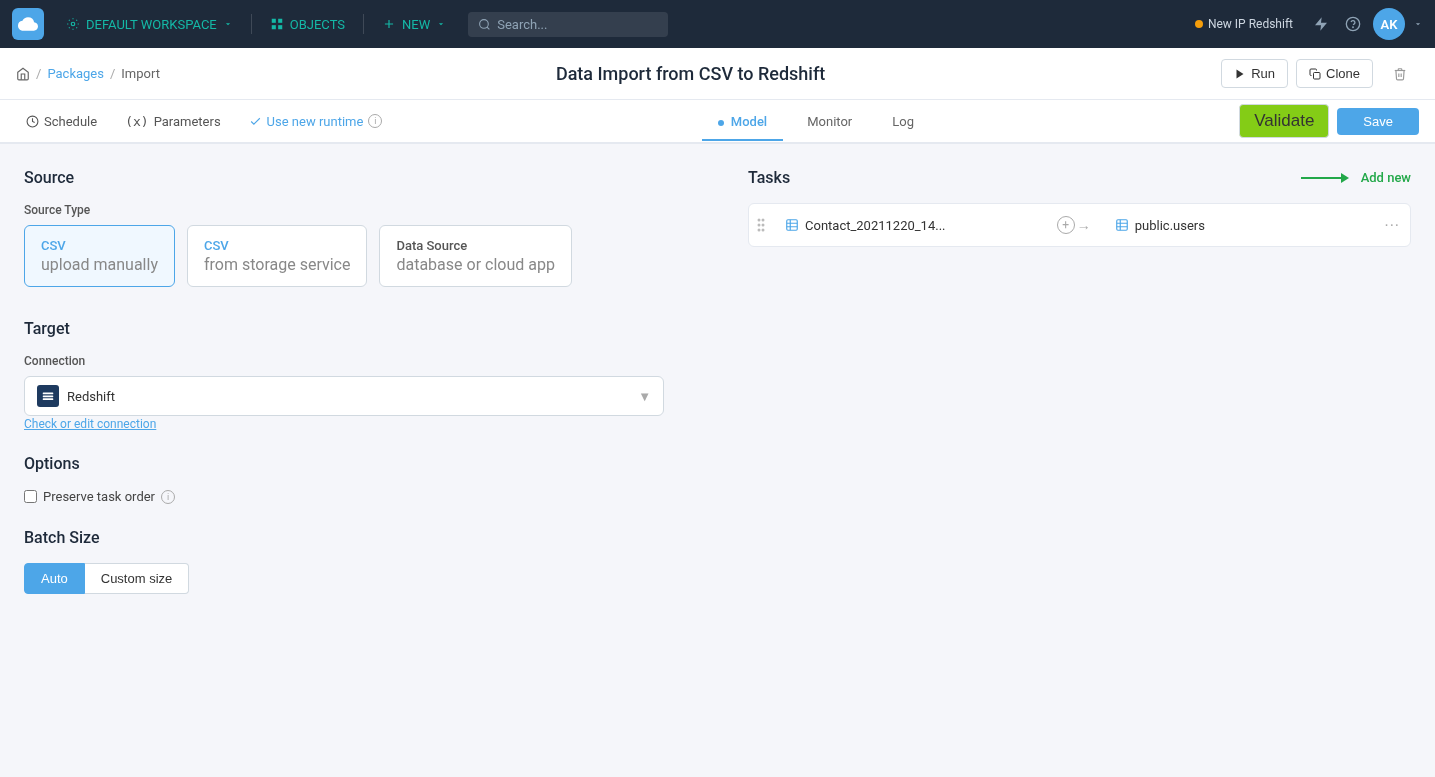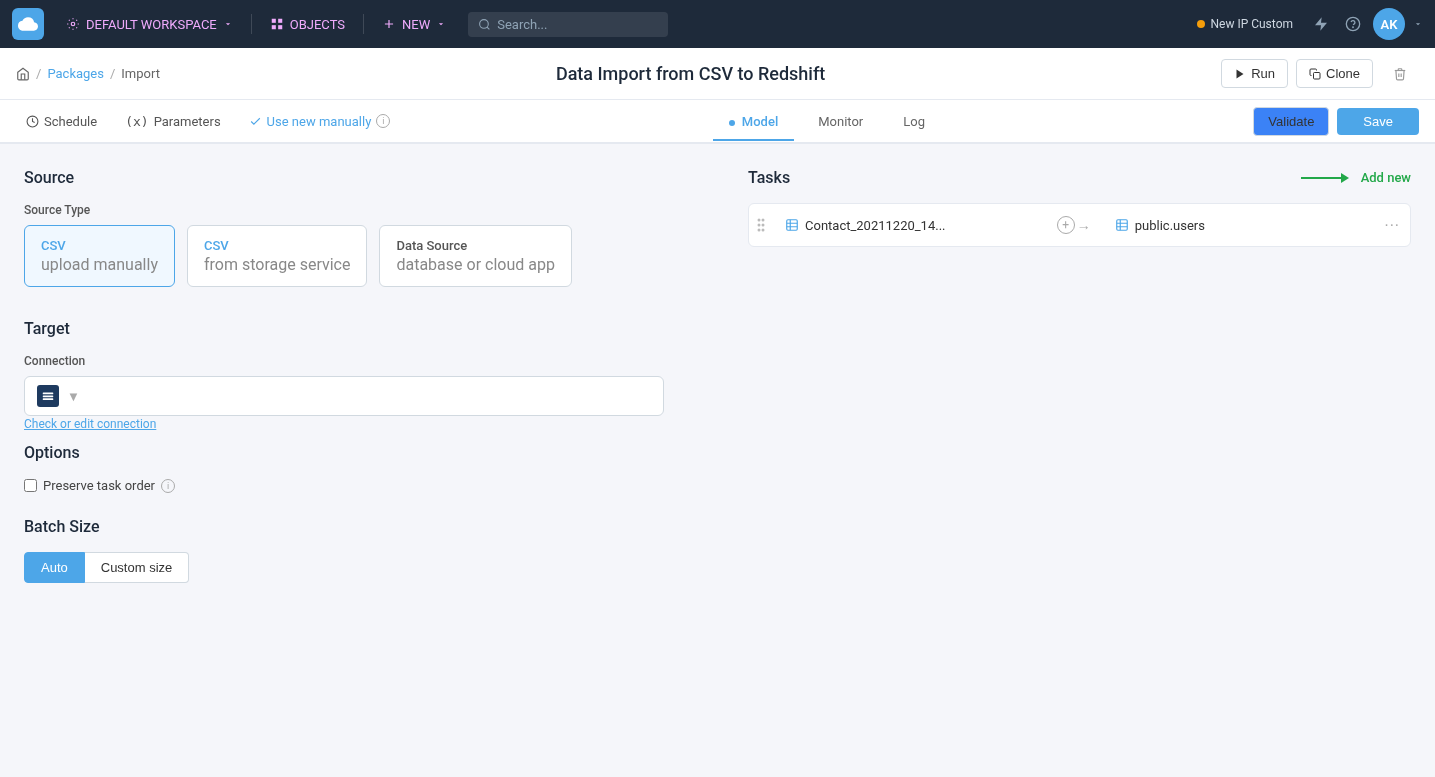--- a/index.html
+++ b/index.html
@@ -18,21 +18,21 @@
       width: 32px; height: 32px;
       background: #4da6e8;
       border-radius: 6px;
       display: flex; align-items: center; justify-content: center;
       margin-right: 8px;
       flex-shrink: 0;
     }
     .top-nav .logo svg { width: 20px; height: 20px; }
     .nav-item {
       display: flex; align-items: center; gap: 6px;
-      color: #f0abfc;
+      color: #14b8a6;
       padding: 6px 10px;
       border-radius: 4px;
       cursor: pointer;
       font-size: 13px;
       white-space: nowrap;
     }
     .nav-separator { width: 1px; height: 20px; background: rgba(255,255,255,0.15); margin: 0 4px; }
     .search-bar {
       display: flex; align-items: center; gap: 6px;
       background: rgba(255,255,255,0.1);
@@ -149,23 +149,23 @@
       border-bottom: 2px solid #4da6e8;
       font-weight: 500;
     }
     .tabs-right {
       display: flex; align-items: center; gap: 8px;
     }
     .btn-validate {
       padding: 6px 14px;
       border-radius: 4px;
       border: 1px solid #d1d9e0;
-      background: #3b82f6;
-      cursor: pointer;
-      font-size: 13px;
+      background: #84cc16;
+      cursor: pointer;
+      font-size: 17px;
       color: #333;
     }
     .btn-save {
       padding: 6px 26px;
       border-radius: 4px;
       border: none;
       background: #4da6e8;
       color: white;
       cursor: pointer;
       font-size: 13px;
@@ -262,21 +262,21 @@
     .connection-select .chevron { color: #aaa; }
     .check-edit-link {
       font-size: 12px;
       color: #4da6e8;
       cursor: pointer;
       display: inline-block;
       text-align: center;
     }
 
     
-    .options-section { margin-top: 12px; }
+    .options-section { margin-top: 23px; }
     .checkbox-row {
       display: flex; align-items: center; gap: 6px;
       font-size: 13px; color: #444;
     }
     .checkbox-row input { cursor: pointer; }
     .info-icon {
       width: 14px; height: 14px;
       border-radius: 50%;
       border: 1px solid #aaa;
       display: inline-flex; align-items: center; justify-content: center;
@@ -447,21 +447,21 @@
     <svg width="13" height="13" viewBox="0 0 24 24" fill="none" stroke="#8fa3b5" stroke-width="2">
       <circle cx="11" cy="11" r="8"></circle>
         <path d="m21 21-4.35-4.35"></path>
     </svg>
     <span style="color:#8fa3b5;font-size:13px;">Search...</span>
   </div>
 
   <div class="nav-right">
     <div class="notification-badge">
       <span class="notification-dot"></span>
-      <span>New IP Custom</span>
+      <span>New IP Redshift</span>
     </div>
     <div class="icon-btn">
       <svg width="16" height="16" viewBox="0 0 24 24" fill="currentColor">
           <path d="M13 2L3 14h9l-1 8 10-12h-9l1-8z"></path>
         </svg>
     </div>
     <div class="icon-btn">
       <svg width="16" height="16" viewBox="0 0 24 24" fill="none" stroke="currentColor" stroke-width="2">
           <circle cx="12" cy="12" r="10"></circle>
           <path d="M9.09 9a3 3 0 0 1 5.83 1c0 2-3 3-3 3"></path>
@@ -524,21 +524,21 @@
       <span>Schedule</span>
     </div>
     <div class="tab-action">
       <span style="font-family:monospace;font-size:13px;">(x)</span>
       <span>Parameters</span>
     </div>
     <div class="tab-action">
       <svg width="13" height="13" viewBox="0 0 24 24" fill="none" stroke="#4da6e8" stroke-width="2">
           <polyline points="20 6 9 17 4 12"></polyline>
         </svg>
-      <span style="color:#4da6e8;">Use new manually</span>
+      <span style="color:#4da6e8;">Use new runtime</span>
       <div class="info-icon">i</div>
     </div>
   </div>
 
   <div class="tab-center">
     <div class="tab active">
       <span class="tab-dot"></span>
       <span>Model</span>
     </div>
     <div class="tab">
@@ -582,20 +582,21 @@
       <div class="section-title">Target</div>
       <div class="label">Connection</div>
       <div class="connection-select">
         <div class="db-icon">
           <svg width="14" height="14" viewBox="0 0 24 24" fill="white">
               <rect x="3" y="6" width="18" height="3" rx="1"></rect>
               <rect x="3" y="11" width="18" height="3" rx="1"></rect>
               <rect x="3" y="16" width="18" height="3" rx="1"></rect>
             </svg>
         </div>
+        <span class="conn-name">Redshift</span>
         <span class="chevron">▼</span>
       </div>
       <a class="check-edit-link" href="#">Check or edit connection</a>
     </div>
 
     <div class="options-section">
       <div class="section-title">Options</div>
       <div class="checkbox-row">
         <input type="checkbox" style="">
         <span>Preserve task order</span>

